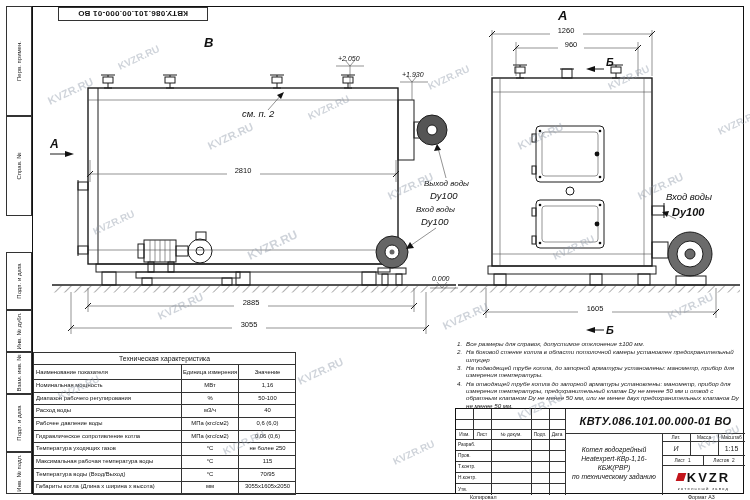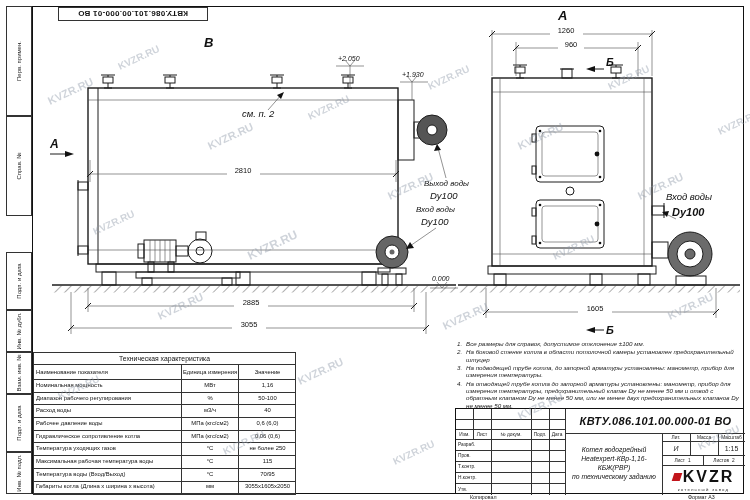--- a/index.html
+++ b/index.html
@@ -37,21 +37,21 @@
   .tc:nth-child(3n){border-right:none}
   
   .tblock{position:absolute;left:455px;top:408px;width:289px;height:86px;border:1.5px solid #111;background:#fff}
   .tblock .vl{position:absolute;width:1px;background:#333}
   .tblock .hl{position:absolute;height:1px;background:#333}
   .tbt{position:absolute;display:flex;align-items:center;justify-content:center;font-size:4.8px;color:#222;overflow:hidden}
   .tbt.left{justify-content:flex-start;padding-left:2px}
   .docnum{position:absolute;left:110px;top:0;width:179px;height:24px;display:flex;align-items:center;justify-content:center;font-size:11px;font-weight:bold;font-style:italic;letter-spacing:.4px}
   .doctitle{position:absolute;left:110px;top:24px;width:96px;height:62px;display:flex;flex-direction:column;align-items:center;justify-content:center;font-size:6.8px;font-style:italic;text-align:center;line-height:1.3}
   .logo{position:absolute;left:206px;top:56px;width:83px;height:30px;display:flex;flex-direction:column;align-items:center;justify-content:center}
-  .logo .kv{font-size:16px;font-weight:bold;letter-spacing:2px;display:flex;align-items:center;gap:2px}
+  .logo .kv{font-size:13px;font-weight:bold;letter-spacing:2px;display:flex;align-items:center;gap:2px}
   .logo .mark{width:8px;height:8px;background:#c2151b;transform:skewX(-18deg)}
   .logo .sub{font-size:4.3px;letter-spacing:1.2px;color:#333;margin-top:1px}
   .botlbl{position:absolute;top:494px;font-size:5.3px;color:#222}
 </style>
 </head>
 <body>
 
 <div class="sheet">
 
   <div class="frame"></div>

